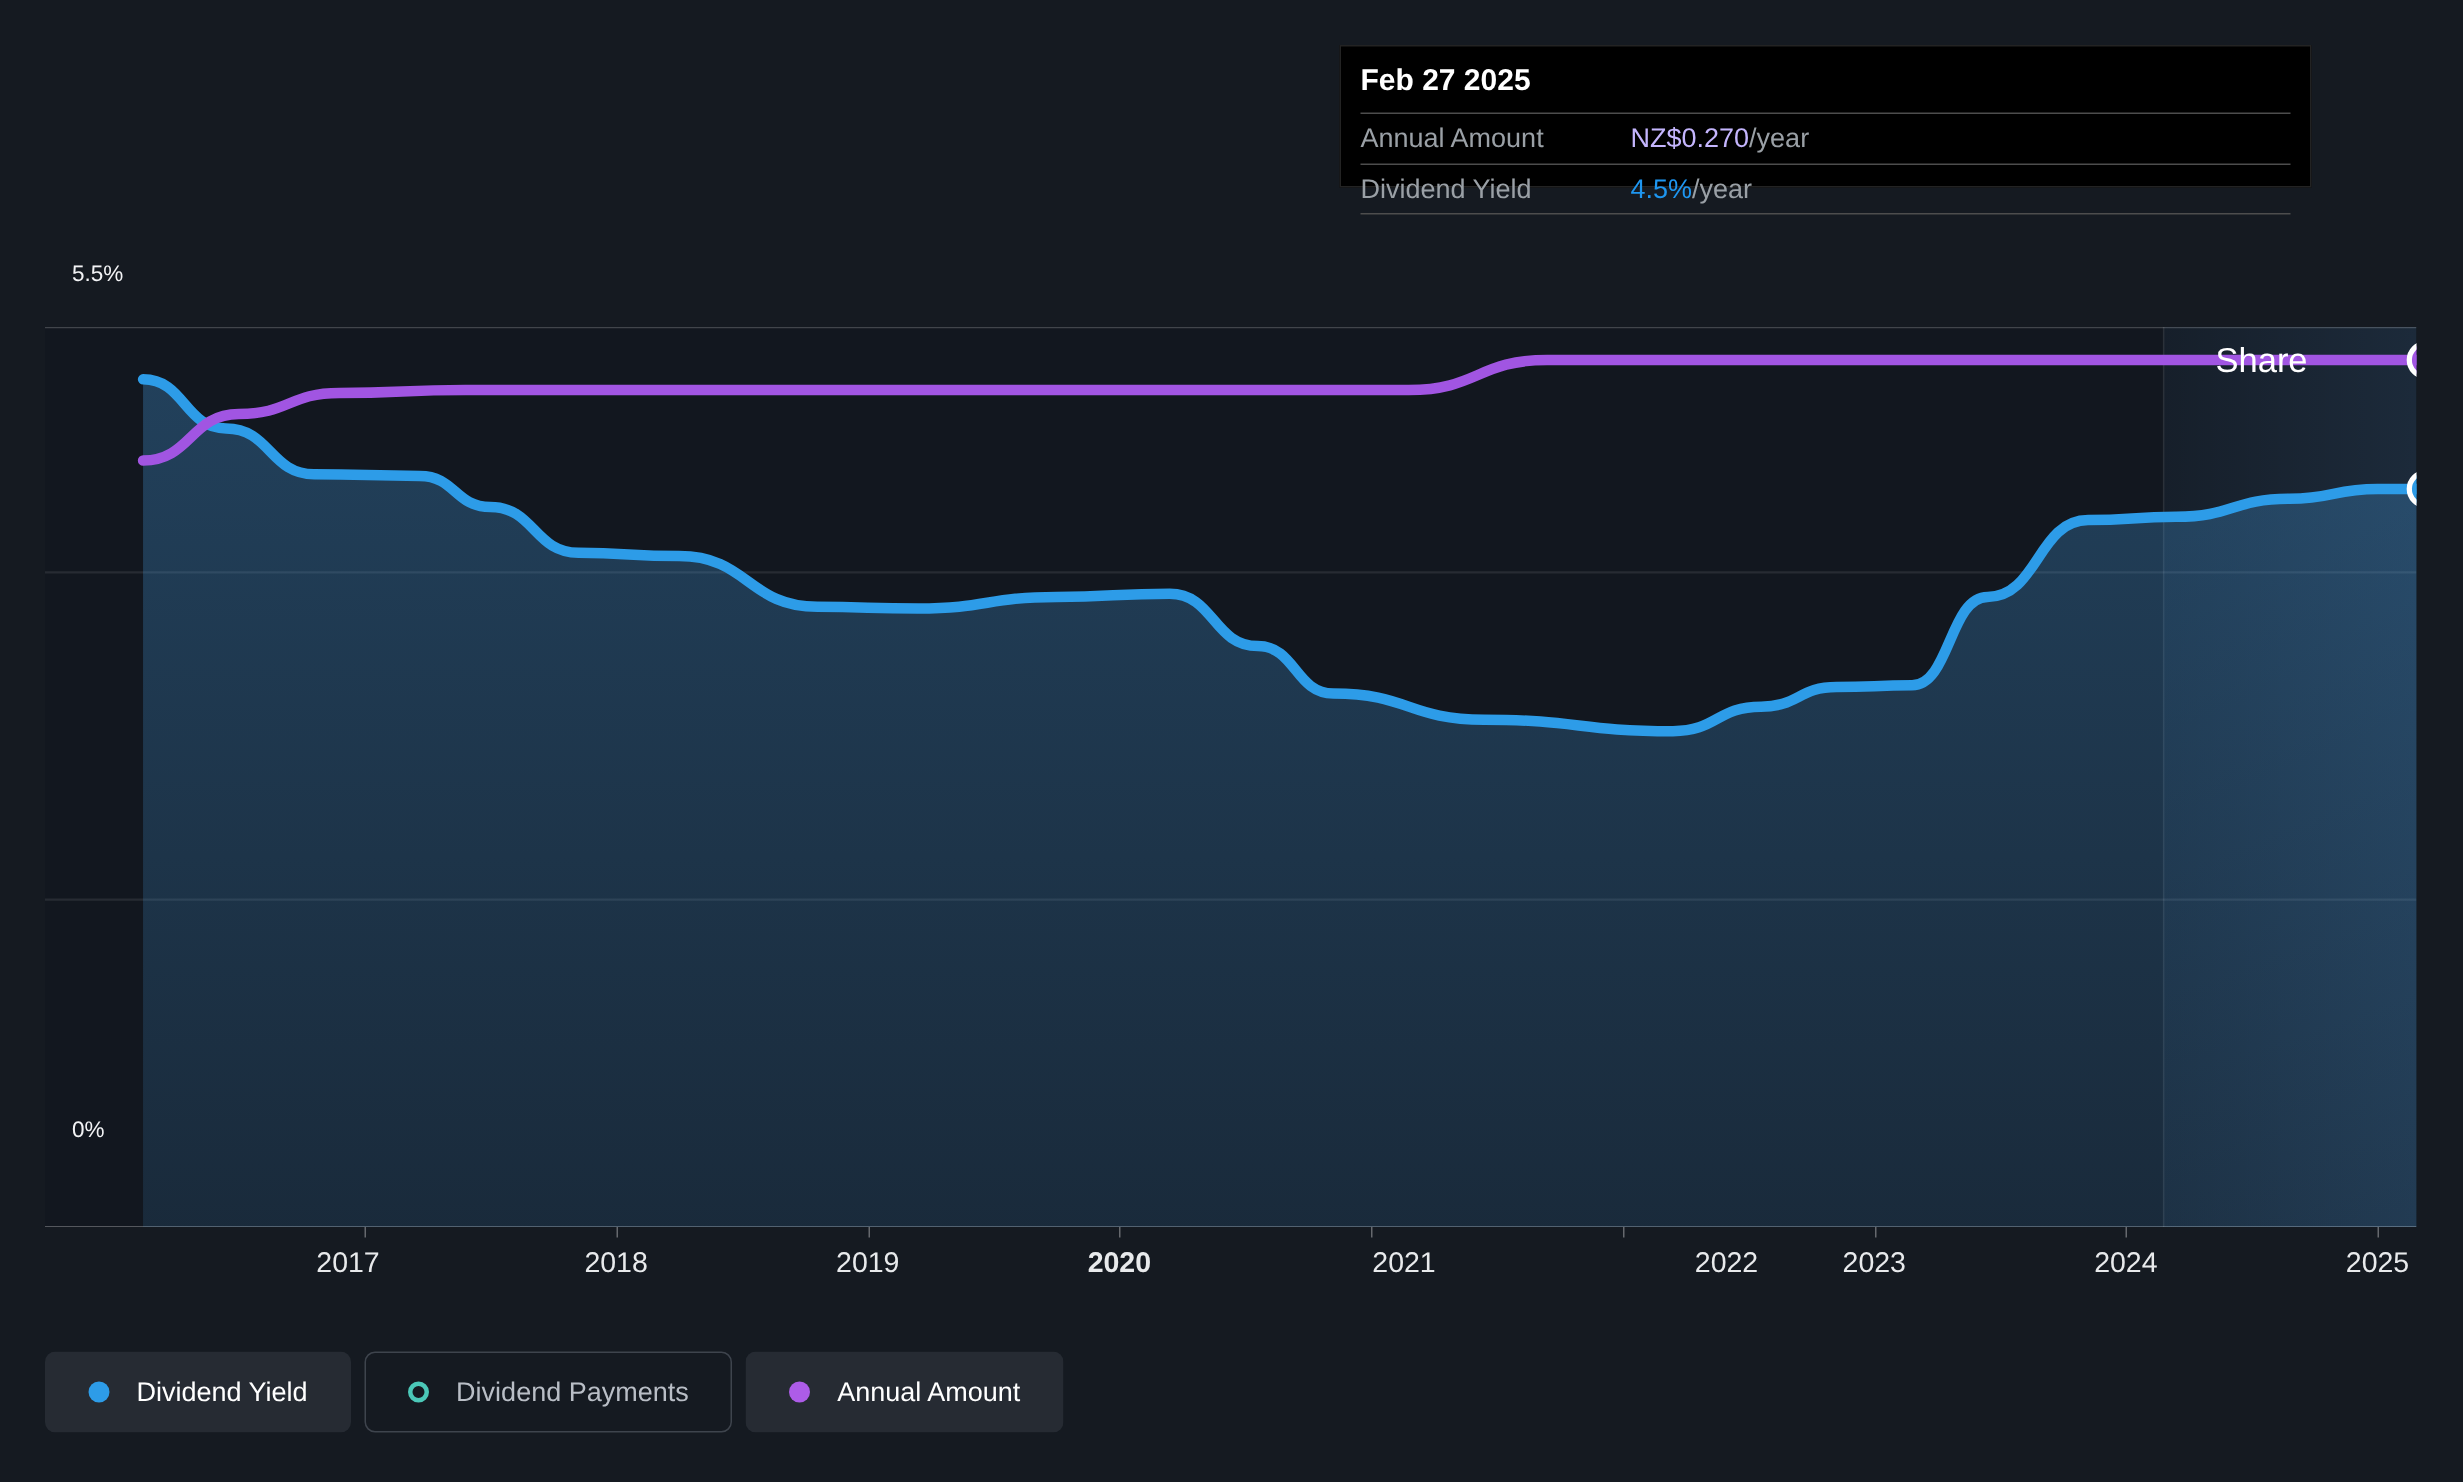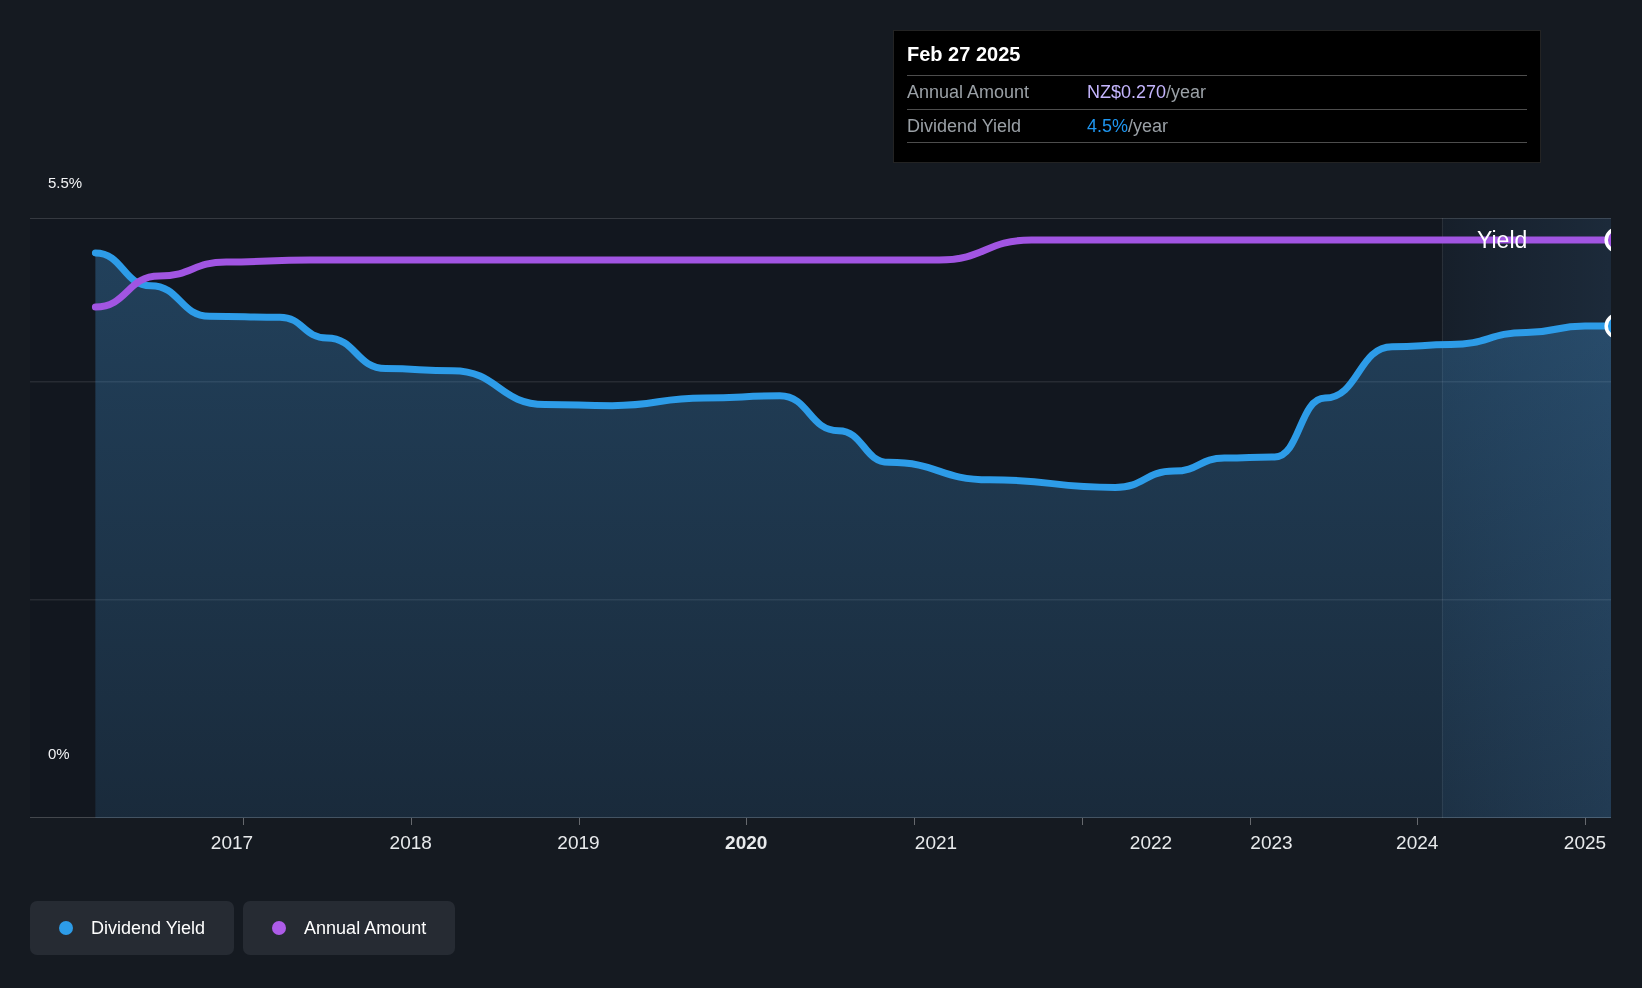--- a/index.html
+++ b/index.html
@@ -6,21 +6,21 @@
   html, body {
     width: 1642px; height: 988px;
     background: #151a21;
     overflow: hidden;
     font-family: "Liberation Sans", sans-serif;
     position: relative;
   }
   
   .tooltip {
     position: absolute; left: 893px; top: 30px;
-    width: 648px; height: 133px;
+    width: 648px; height: 95px;
     background: #000;
     border: 1px solid #232323;
     padding: 0 13px;
     z-index: 5;
   }
   .tooltip-title {
     color: #fff; font-size: 20px; font-weight: 700;
     padding: 12px 0 9px 0;
   }
   .tooltip-row {
@@ -93,36 +93,36 @@
   </div>
   <div class="tooltip-row">
     <span class="lbl">Dividend Yield</span>
     <span class="val-yield">4.5%</span>
     <span class="suffix">/year</span>
   </div>
 </div>
 
 <div class="y-label y-label-top">5.5%</div>
 <div class="y-label y-label-bottom">0%</div>
-<div class="past-label">Yield</div>
+<div class="past-label">Share</div>
 <div id="x-axis">
     <div class="x-tick" style="left: 243px;"></div>
     <div class="x-label" style="left: 232px;">2017</div>
     <div class="x-tick" style="left: 410.75px;"></div>
     <div class="x-label" style="left: 410.75px;">2018</div>
     <div class="x-tick" style="left: 578.5px;"></div>
     <div class="x-label" style="left: 578.5px;">2019</div>
     <div class="x-tick" style="left: 746.25px;"></div>
     <div class="x-label" style="left: 746.25px; font-weight: bold;">2020</div>
     <div class="x-tick" style="left: 914px;"></div>
     <div class="x-label" style="left: 936px;">2021</div>
     <div class="x-tick" style="left: 1081.75px;"></div>
     <div class="x-label" style="left: 1139px; margin-left: 12px;">2022</div>
     <div class="x-tick" style="left: 1249.5px;"></div>
-    <div class="x-label" style="left: 1249.5px; margin-left: 22px;">2023</div>
+    <div class="x-label" style="left: 1249.5px;">2023</div>
     <div class="x-tick" style="left: 1417.25px;"></div>
     <div class="x-label" style="left: 1417.25px;">2024</div>
     <div class="x-tick" style="left: 1585px;"></div>
     <div class="x-label" style="left: 1585px;">2025</div>
   </div>
 
 <svg id="plot" class="plot-svg" width="1581" height="600" viewBox="0 0 1581 600">
     <defs>
     <linearGradient id="areaGrad" x1="0" y1="0" x2="0" y2="1">
       <stop offset="0" stop-color="rgba(70,160,230,0.30)"></stop>
@@ -145,17 +145,21 @@
     <path d="M 65.37999999998169 89.00000000000006 C 97.25249999999085 89.00000000000006, 97.25249999999085 58.00000000000003, 129.125 58.00000000000003 C 162.67500000000763 58.00000000000003, 162.67500000000763 44.00000000000002, 196.22500000001526 44.00000000000002 C 238.16250000001526 44.00000000000002, 238.16250000001526 42.000000000000014, 280.10000000001526 42.000000000000014 C 594.6312500000153 42.000000000000014, 594.6312500000153 42.000000000000014, 909.1625000000153 42.000000000000014 C 955.2937500000114 42.000000000000014, 955.2937500000114 22, 1001.4250000000077 22 C 1293.310000000009 22, 1293.310000000009 22, 1585.1950000000106 22" fill="none" stroke="#a155e2" stroke-width="7" stroke-linecap="round"></path>
     <circle cx="1587.1950000000106" cy="22" r="11" fill="#a155e2" stroke="#fff" stroke-width="3.5"></circle>
     <circle cx="1587.1950000000106" cy="108" r="11" fill="#2d9ce8" stroke="#fff" stroke-width="3.5"></circle>
   </svg>
 
 <div class="legend">
   <div class="chip filled">
     <span class="chip-dot" style="background: rgb(45, 156, 232);"></span>
     <span class="chip-label">Dividend Yield</span>
   </div>
+  <div class="chip outline">
+    <span class="chip-ring" style="border-color: rgb(75, 200, 184);"></span>
+    <span class="chip-label">Dividend Payments</span>
+  </div>
   <div class="chip filled">
     <span class="chip-dot" style="background: rgb(173, 92, 232);"></span>
     <span class="chip-label">Annual Amount</span>
   </div>
 </div>
 
 </body></html>

